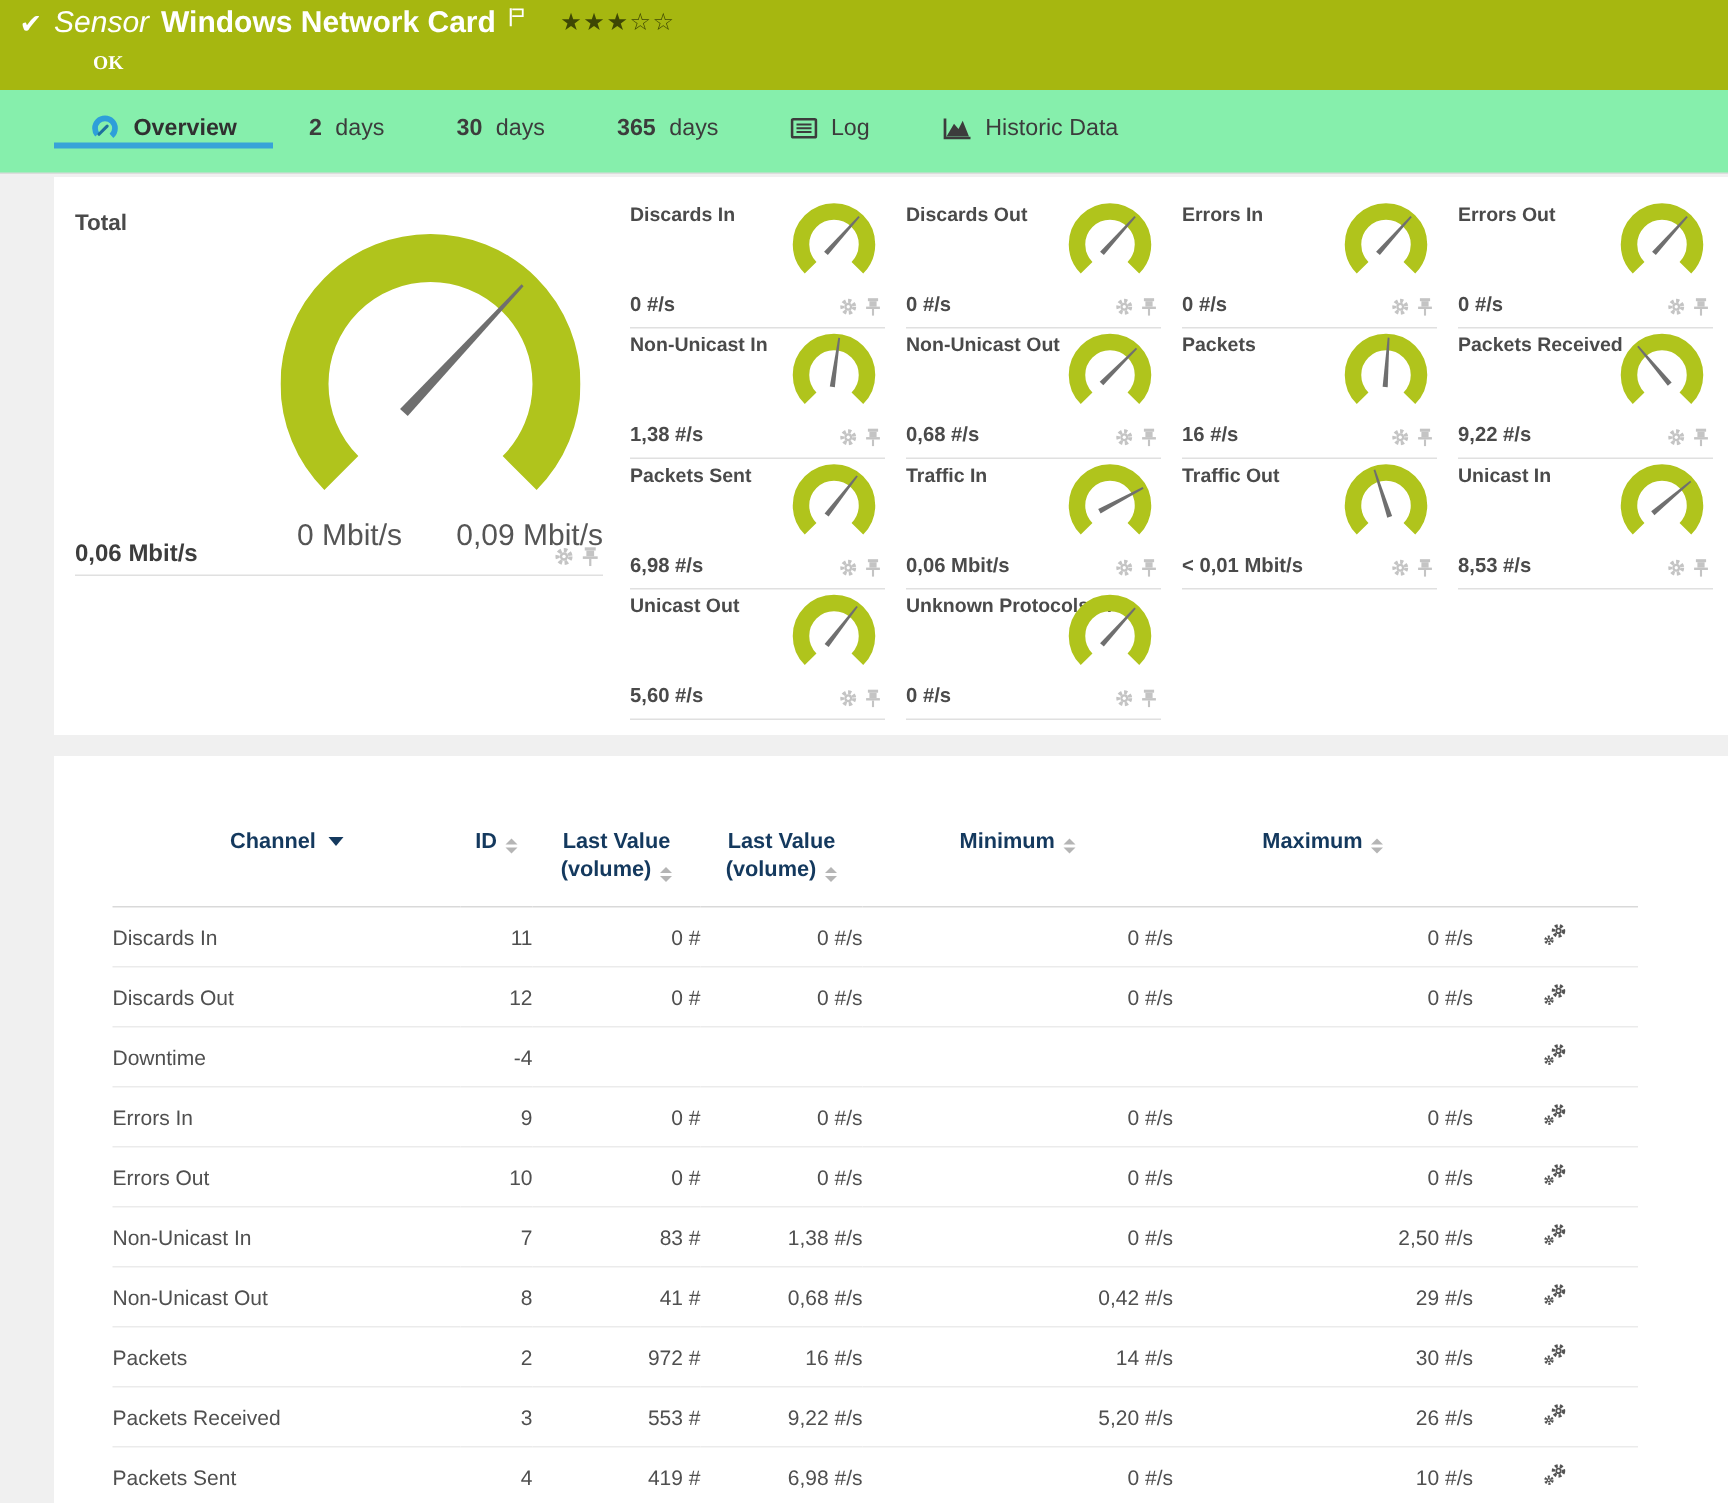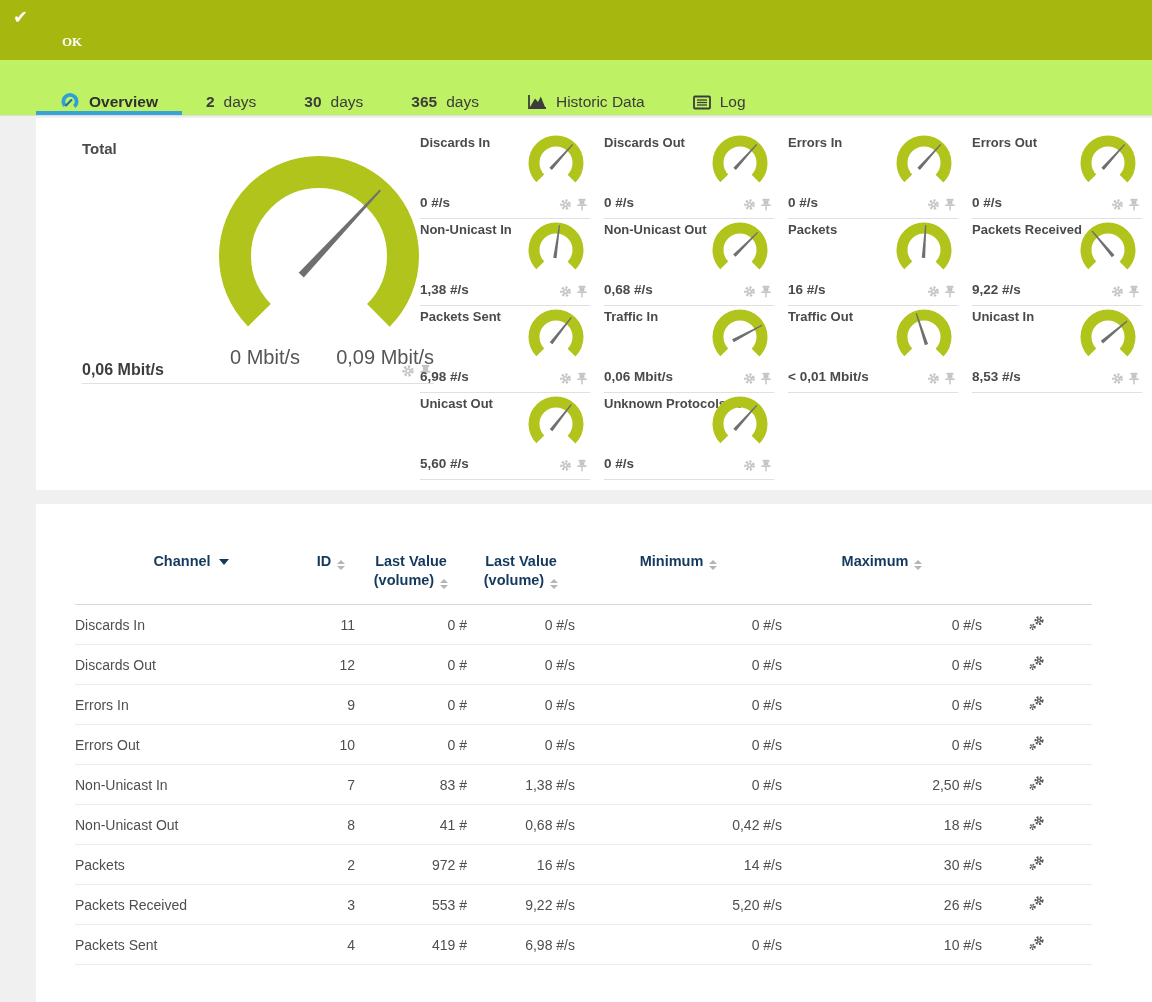--- a/index.html
+++ b/index.html
@@ -13,34 +13,34 @@
   .topbar { height:60px; background:#a6b710; position:relative; color:#fff; }
   .check { position:absolute; left:13px; top:6px; font-size:18px; font-weight:bold; }
   .titlerow { position:absolute; left:36px; top:2px; display:flex; align-items:flex-start; gap:8px; font-size:20px; line-height:26px; }
   .kind { font-style:italic; }
   .sensor-name { font-weight:bold; }
   .flag-ic { margin-top:3px; }
   .stars { margin-left:16px; margin-top:1px; font-size:16px; letter-spacing:1px; color:#3e4704; }
   .status-ok { position:absolute; left:62px; top:34px; font-size:13px; font-weight:bold;font-family:Liberation Serif, serif; }
 
   
-  .tabbar { height:56px; background:#bef264; border-bottom:1px solid #dcdcdc; display:flex; align-items:flex-end; padding-left:36px; }
+  .tabbar { height:56px; background:#86efac; border-bottom:1px solid #dcdcdc; display:flex; align-items:center; padding-left:36px; }
   .tab { display:flex; align-items:center; gap:9px; padding:0 24px; font-size:15.5px; color:#3c3c3c; cursor:pointer; border-bottom:4px solid transparent; white-space:nowrap; }
   .tab.active { border-bottom-color:#38a3d8; }
   .tab.active .tlabel { font-weight:bold; color:#303030; }
   .tab .tnum { font-weight:bold; }
   .tab svg { flex:0 0 auto; }
 
   
   .panel { position:absolute; left:36px; width:1140px; background:#fff; }
   .gauges-panel { top:118px; height:372px; }
   .table-panel  { top:504px; height:520px; }
 
   
-  .total-cell { position:absolute; left:14px; top:22px; width:352px; height:244px; border-bottom:1px solid #e0e0e0;margin-left:32px; }
+  .total-cell { position:absolute; left:14px; top:22px; width:352px; height:244px; border-bottom:1px solid #e0e0e0; }
   .total-title { font-size:15px; font-weight:600; color:#4a4a4a; }
   .big-gauge { position:absolute; left:137px; top:16px; width:200px; height:200px; }
   .scale-labels { position:absolute; left:148px; top:206px; width:204px; display:flex; justify-content:space-between; font-size:20px; color:#555; }
   .total-value { position:absolute; left:0; bottom:4px; font-size:16px; font-weight:bold; color:#3d3d3d; }
   .mini-icons { display:flex; gap:4px; align-items:center; }
   .total-cell .mini-icons { position:absolute; right:2px; bottom:5px; }
 
   
   .small-grid { position:absolute; left:384px; top:14px; display:grid; grid-template-columns:repeat(4,184px); grid-auto-rows:87px; }
   .gcell { position:relative; width:170px; border-bottom:1px solid #e0e0e0; }
@@ -64,20 +64,29 @@
   .sort i { display:block; width:0; height:0; border-left:4px solid transparent; border-right:4px solid transparent; }
   .sort .up { border-bottom:4px solid #b5b5b5; }
   .sort .dn { border-top:4px solid #b5b5b5; }
   .tri-navy { display:inline-block; width:0; height:0; border-left:5px solid transparent; border-right:5px solid transparent; border-top:6px solid #14395e; margin-left:8px; vertical-align:1px; }
 </style>
 </head>
 <body>
 
 <header class="topbar">
   <span class="check">✔</span>
+  <div class="titlerow">
+    <span class="kind">Sensor</span>
+    <span class="sensor-name">Windows Network Card</span>
+    <svg class="flag-ic" width="11" height="13" viewBox="0 0 11 13">
+      <path d="M1.5 0.5 V12.5" stroke="#fff" stroke-width="1.4" fill="none"></path>
+      <path d="M2.5 1.2 H9.5 V5.8 H2.5" stroke="#fff" stroke-width="1.2" fill="none"></path>
+    </svg>
+    <span class="stars"><span>★★★</span><span>☆☆</span></span>
+  </div>
   <div class="status-ok">OK</div>
 </header>
 
 <nav class="tabbar">
   <div class="tab active">
     <svg width="20" height="19" viewBox="0 0 20 20">
       <circle cx="10" cy="10" r="7" fill="none" stroke="#2e9fd9" stroke-width="4" stroke-dasharray="33 11" stroke-dashoffset="-17"></circle>
       <path d="M11.5 8.5 L5.8 14.2" stroke="#1d6f9e" stroke-width="2.2" stroke-linecap="round"></path>
     </svg>
     <span class="tlabel">Overview</span>
@@ -86,36 +95,36 @@
     <span class="tnum">2</span>
     <span class="tlabel">days</span>
   </div>
   <div class="tab">
     <span class="tnum">30</span>
     <span class="tlabel">days</span>
   </div>
   <div class="tab">
     <span class="tnum">365</span>
     <span class="tlabel">days</span>
-  </div>
-  <div class="tab">
-    <svg width="20" height="16" viewBox="0 0 20 16">
-      <path d="M2 1 V14 H19" stroke="#3c3c3c" stroke-width="1.8" fill="none"></path>
-      <polygon points="3,13 8,4.5 11,8 13.8,2.5 18,13" fill="#3c3c3c"></polygon>
-    </svg>
-    <span class="tlabel">Historic Data</span>
   </div>
   <div class="tab">
     <svg width="18" height="15" viewBox="0 0 18 15">
       <rect x="1" y="1.5" width="16" height="12" rx="1" fill="none" stroke="#3c3c3c" stroke-width="1.8"></rect>
       <line x1="4" y1="5" x2="14" y2="5" stroke="#3c3c3c" stroke-width="1.3"></line>
       <line x1="4" y1="7.5" x2="14" y2="7.5" stroke="#3c3c3c" stroke-width="1.3"></line>
       <line x1="4" y1="10" x2="14" y2="10" stroke="#3c3c3c" stroke-width="1.3"></line>
     </svg>
     <span class="tlabel">Log</span>
+  </div>
+  <div class="tab">
+    <svg width="20" height="16" viewBox="0 0 20 16">
+      <path d="M2 1 V14 H19" stroke="#3c3c3c" stroke-width="1.8" fill="none"></path>
+      <polygon points="3,13 8,4.5 11,8 13.8,2.5 18,13" fill="#3c3c3c"></polygon>
+    </svg>
+    <span class="tlabel">Historic Data</span>
   </div>
 </nav>
 
 <section class="panel gauges-panel">
   <div class="total-cell">
     <div class="total-title">Total</div>
     <svg class="big-gauge" viewBox="0 0 200 200">
       <circle cx="100" cy="100" r="84" fill="none" stroke="#b0c41c" stroke-width="32" stroke-dasharray="395.8 132" stroke-dashoffset="-197.9"></circle>
       <g transform="translate(100,100)">
         <g transform="rotate(43)">
@@ -578,20 +587,38 @@
         <circle cx="11" cy="5.6" r="3.4" fill="none" stroke="#555" stroke-width="2.2" stroke-dasharray="1.9 1.4"></circle>
         <circle cx="11" cy="5.6" r="2.1" fill="#555"></circle>
               <circle cx="11" cy="5.6" r="0.9" fill="#fff"></circle>
         <circle cx="4.6" cy="11.8" r="2.3" fill="none" stroke="#555" stroke-width="1.7" stroke-dasharray="1.4 1.05"></circle>
         <circle cx="4.6" cy="11.8" r="1.4" fill="#555"></circle>
               <circle cx="4.6" cy="11.8" r="0.6" fill="#fff"></circle>
       </svg>
     </td>
   </tr>
 
+  <tr>
+    <td class="left databind">Downtime</td>
+    <td class="databind">-4</td>
+    <td class="databind"></td>
+    <td class="databind"></td>
+    <td class="databind"></td>
+    <td class="databind"></td>
+    <td class="action">
+      <svg width="18" height="17" viewBox="0 0 18 17">
+        <circle cx="11" cy="5.6" r="3.4" fill="none" stroke="#555" stroke-width="2.2" stroke-dasharray="1.9 1.4"></circle>
+        <circle cx="11" cy="5.6" r="2.1" fill="#555"></circle>
+              <circle cx="11" cy="5.6" r="0.9" fill="#fff"></circle>
+        <circle cx="4.6" cy="11.8" r="2.3" fill="none" stroke="#555" stroke-width="1.7" stroke-dasharray="1.4 1.05"></circle>
+        <circle cx="4.6" cy="11.8" r="1.4" fill="#555"></circle>
+              <circle cx="4.6" cy="11.8" r="0.6" fill="#fff"></circle>
+      </svg>
+    </td>
+  </tr>
 
   <tr>
     <td class="left databind">Errors In</td>
     <td class="databind">9</td>
     <td class="databind">0 #</td>
     <td class="databind">0 #/s</td>
     <td class="databind">0 #/s</td>
     <td class="databind">0 #/s</td>
     <td class="action">
       <svg width="18" height="17" viewBox="0 0 18 17">
@@ -642,21 +669,21 @@
       </svg>
     </td>
   </tr>
 
   <tr>
     <td class="left databind">Non-Unicast Out</td>
     <td class="databind">8</td>
     <td class="databind">41 #</td>
     <td class="databind">0,68 #/s</td>
     <td class="databind">0,42 #/s</td>
-    <td class="databind">18 #/s</td>
+    <td class="databind">29 #/s</td>
     <td class="action">
       <svg width="18" height="17" viewBox="0 0 18 17">
         <circle cx="11" cy="5.6" r="3.4" fill="none" stroke="#555" stroke-width="2.2" stroke-dasharray="1.9 1.4"></circle>
         <circle cx="11" cy="5.6" r="2.1" fill="#555"></circle>
               <circle cx="11" cy="5.6" r="0.9" fill="#fff"></circle>
         <circle cx="4.6" cy="11.8" r="2.3" fill="none" stroke="#555" stroke-width="1.7" stroke-dasharray="1.4 1.05"></circle>
         <circle cx="4.6" cy="11.8" r="1.4" fill="#555"></circle>
               <circle cx="4.6" cy="11.8" r="0.6" fill="#fff"></circle>
       </svg>
     </td>

